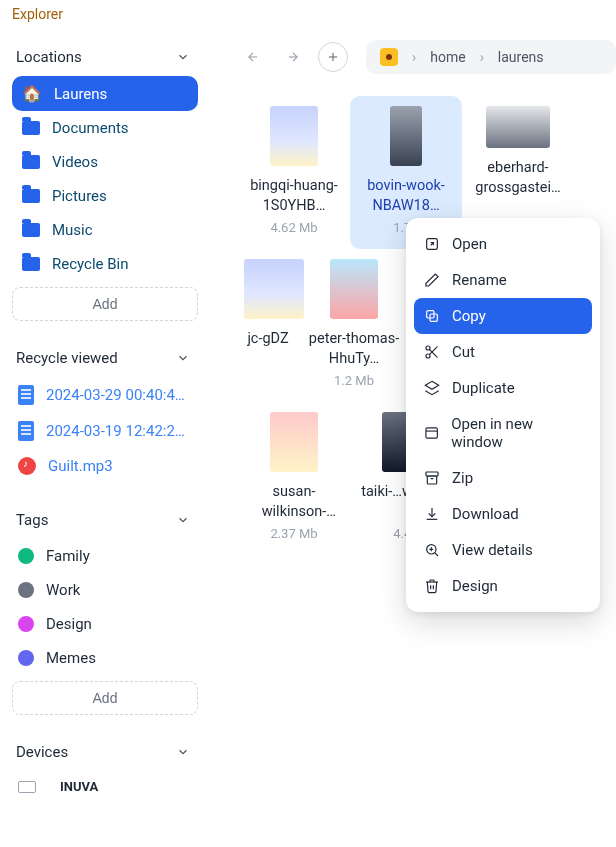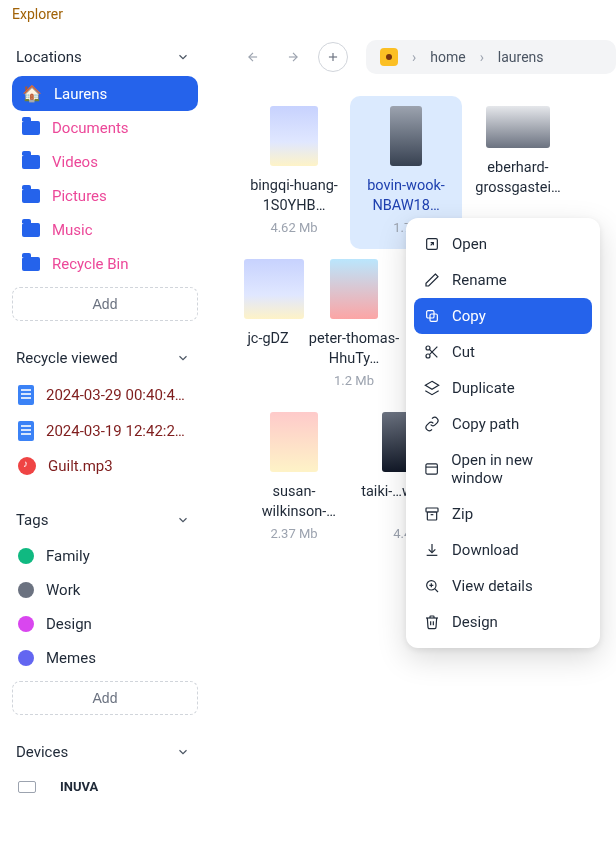--- a/index.html
+++ b/index.html
@@ -43,21 +43,21 @@
     stroke-width: 2;
   }
   .nav-item {
     display: flex;
     align-items: center;
     gap: 12px;
     padding: 8px 10px;
     border-radius: 10px;
     cursor: pointer;
     font-size: 15px;
-    color: #ec4899;
+    color: #0c4a6e;
   }
   .nav-item.active {
     background: #2563eb;
     color: #fff;
   }
   .nav-item .folder-icon {
     width: 18px; height: 14px;
     background: #2563eb;
     border-radius: 2px;
     position: relative;
@@ -83,21 +83,21 @@
     cursor: pointer;
     text-align: center;
   }
   .spacer-sm { height: 18px; }
   .recent-item {
     display: flex;
     align-items: center;
     gap: 12px;
     padding: 8px 6px;
     font-size: 15px;
-    color: #7f1d1d;
+    color: #3b82f6;
     white-space: nowrap;
     overflow: hidden;
     text-overflow: ellipsis;
     cursor: pointer;
   }
   .doc-icon {
     width: 16px; height: 20px;
     background: #3b82f6;
     border-radius: 2px;
     flex: 0 0 auto;
@@ -446,27 +446,20 @@
     </div>
     <div class="ctx-item">
       <svg viewBox="0 0 24 24">
         <polygon points="12 2 22 8 12 14 2 8 12 2"></polygon>
         <polyline points="2 16 12 22 22 16"></polyline>
       </svg>
       <span>Duplicate</span>
     </div>
     <div class="ctx-item">
       <svg viewBox="0 0 24 24">
-        <path d="M10 13a5 5 0 0 0 7 0l3-3a5 5 0 0 0-7-7l-1 1"></path>
-        <path d="M14 11a5 5 0 0 0-7 0l-3 3a5 5 0 0 0 7 7l1-1"></path>
-      </svg>
-      <span>Copy path</span>
-    </div>
-    <div class="ctx-item">
-      <svg viewBox="0 0 24 24">
         <rect x="3" y="4" width="18" height="16" rx="2"></rect>
         <line x1="3" y1="9" x2="21" y2="9"></line>
       </svg>
       <span>Open in new window</span>
     </div>
     <div class="ctx-item">
       <svg viewBox="0 0 24 24">
         <rect x="3" y="3" width="18" height="6" rx="1"></rect>
         <rect x="5" y="9" width="14" height="12" rx="1"></rect>
         <line x1="10" y1="13" x2="14" y2="13"></line>

